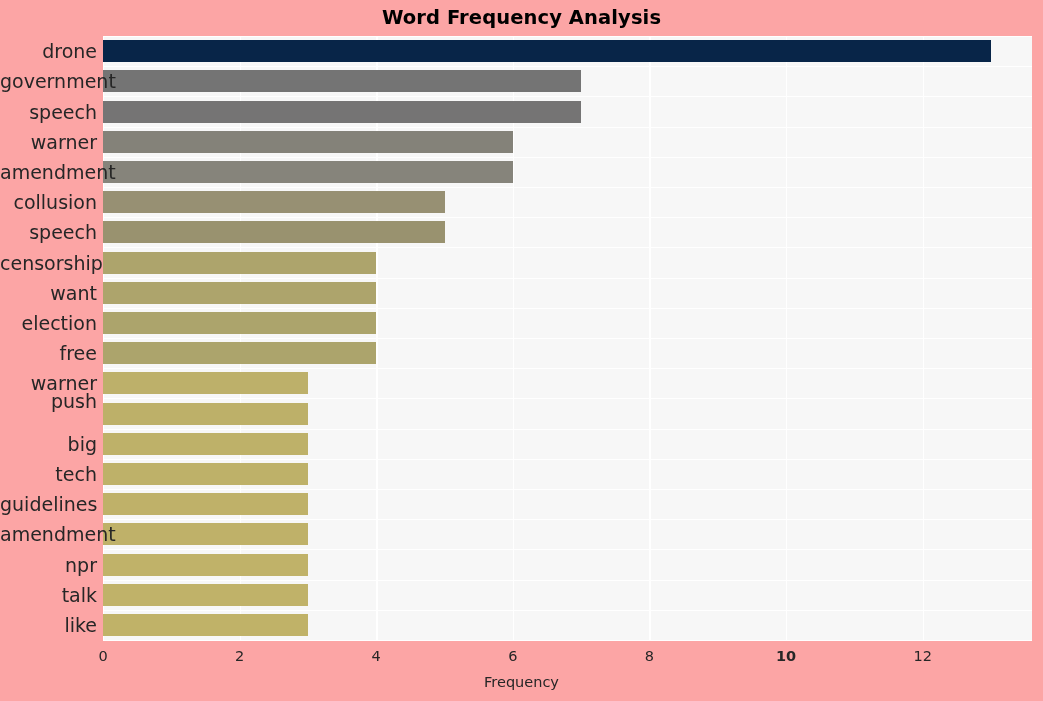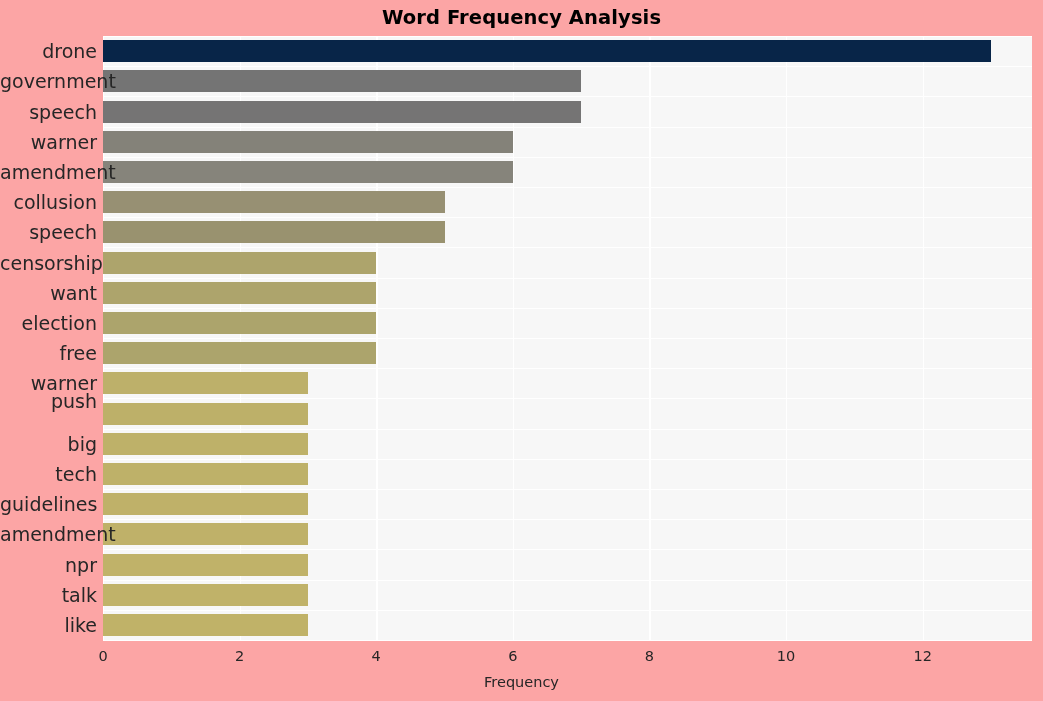--- a/index.html
+++ b/index.html
@@ -197,19 +197,19 @@
       <div class="ylabel" style="top: 551.7px; margin-left: 12px;">talk</div>
       <div class="ylabel" style="top: 581.9px;">like</div>
     </div>
 
   <div id="xlabels">
       <div class="xlabel" style="left: 103px;">0</div>
       <div class="xlabel" style="left: 239.618px;">2</div>
       <div class="xlabel" style="left: 376.235px;">4</div>
       <div class="xlabel" style="left: 512.853px;">6</div>
       <div class="xlabel" style="left: 649.471px;">8</div>
-      <div class="xlabel" style="left: 786.088px;">10</div>
+      <div class="xlabel" style="left: 786.088px; font-weight: bold;">10</div>
       <div class="xlabel" style="left: 922.706px;">12</div>
     </div>
 
   <div id="xaxis-title">Frequency</div>
 
 </div>
 
 </body></html>

